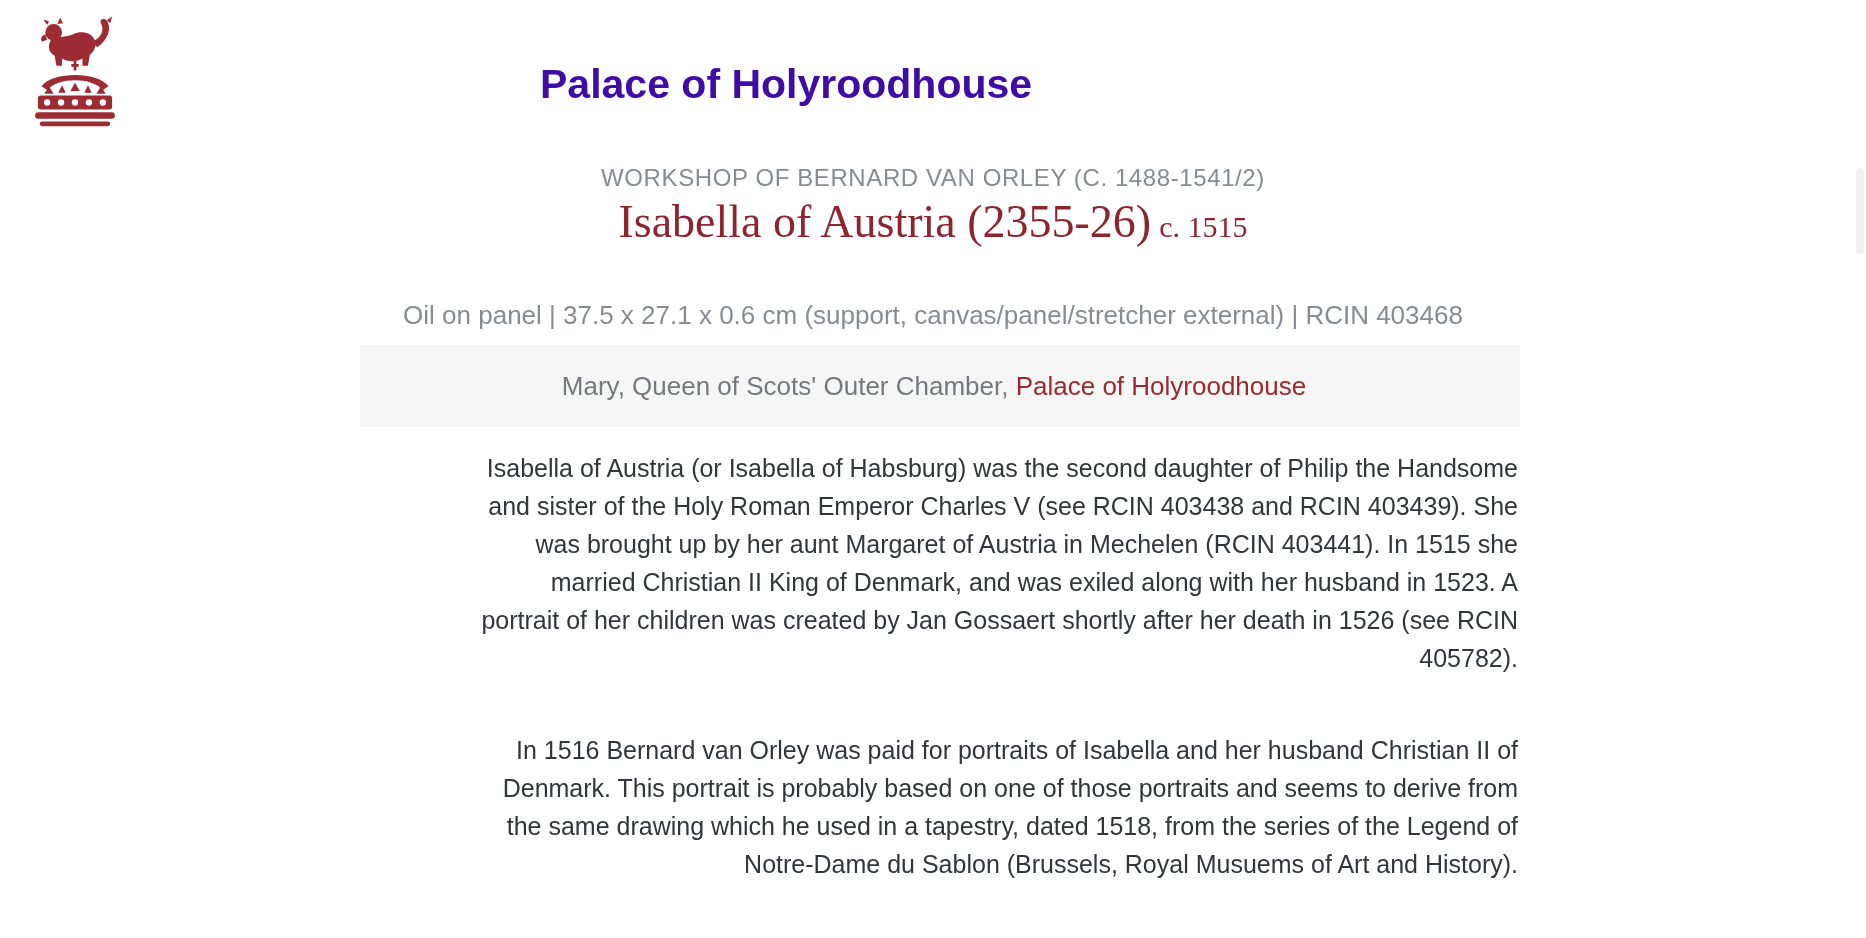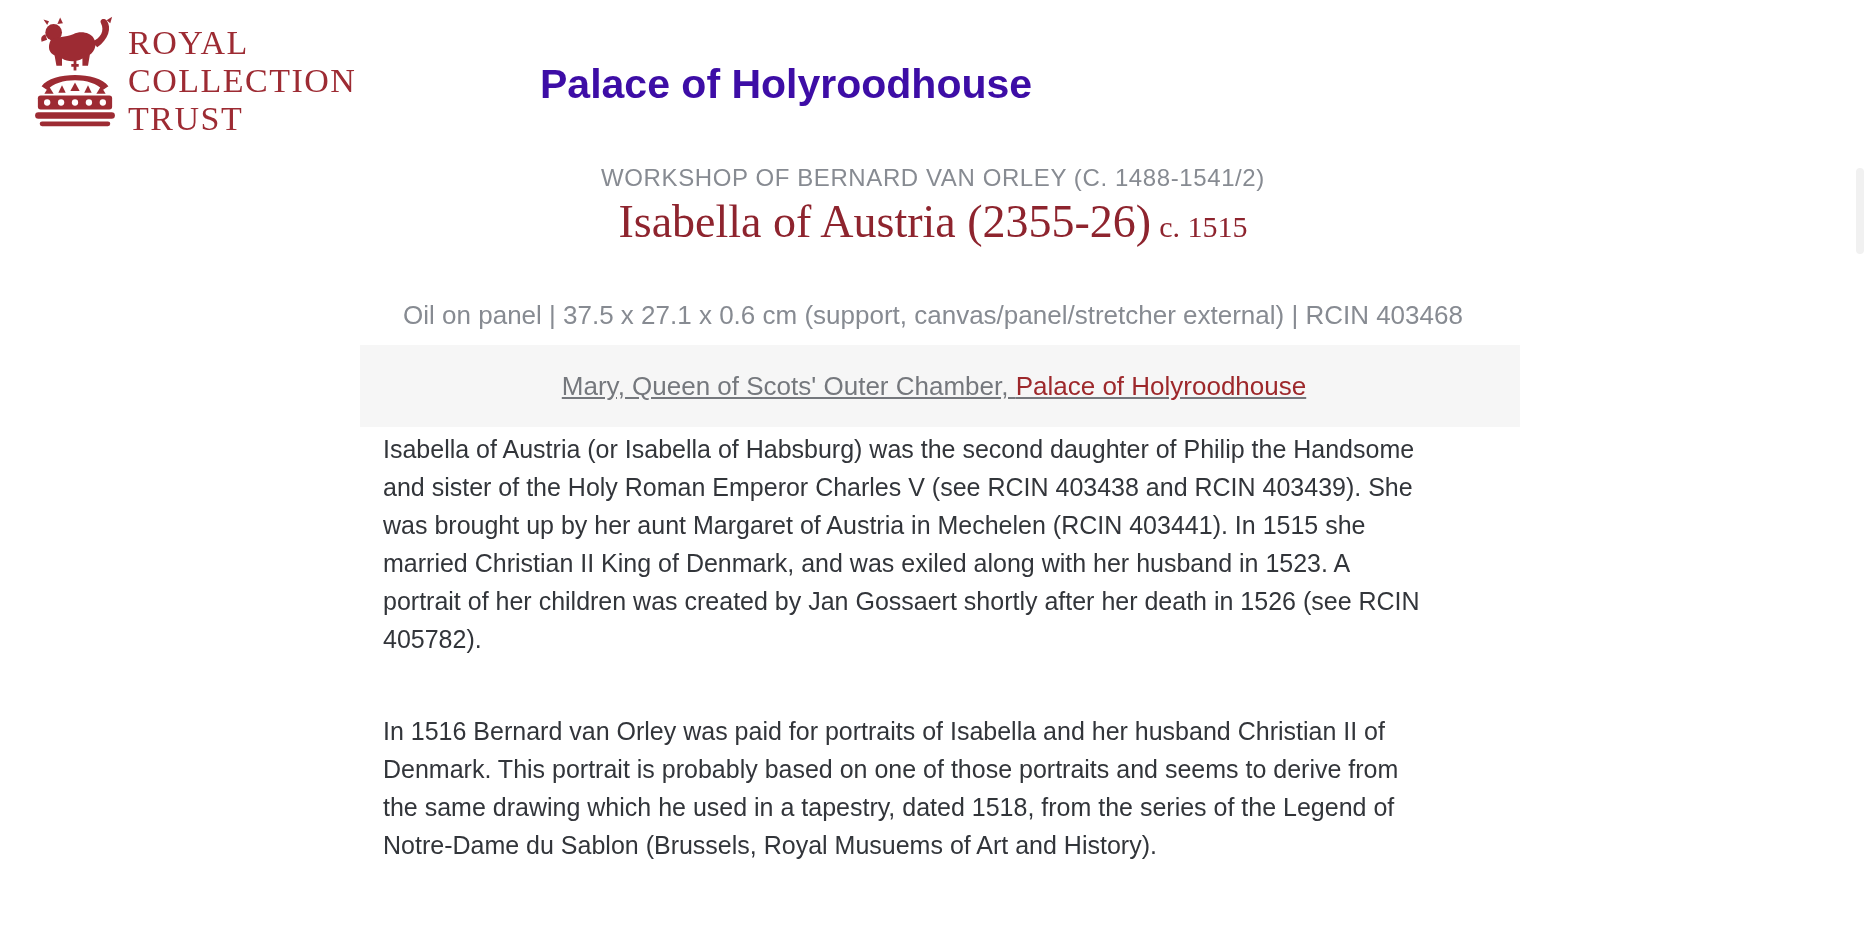--- a/index.html
+++ b/index.html
@@ -64,30 +64,30 @@
   }
   .band{
     position:absolute; left:360px; top:345px;
     width:1160px; height:82px;
     background:var(--band-bg);
     display:flex; align-items:center; justify-content:center;
   }
   .band-inner{
     font-size:26px; color:var(--band-gray);
     transform:translateX(-6px);
-    text-decoration:underline;
   }
   .band-inner .loc-link{
     color:var(--link-red);
     cursor:pointer;
   }
   .body-copy{
-    position:absolute; left:383px; top:430px; width:1135px;
+    position:absolute; left:383px; top:449px; width:1135px;
     font-size:25px; line-height:38px;
     color:var(--body-ink);
+    text-align:right;
   }
   .body-copy p{ white-space:pre-line; }
   .body-copy p + p{ margin-top:54px; }
   .scroll-thumb{
     position:absolute; right:2px; top:168px;
     width:8px; height:86px;
     background:#f1f1f1; border-radius:4px;
   }
 </style>
 </head>
@@ -120,25 +120,20 @@
       <circle cx="20" cy="97.5" r="3.4" fill="#ffffff"></circle>
       <circle cx="35" cy="97.5" r="3.4" fill="#ffffff"></circle>
       <circle cx="50" cy="97.5" r="3.4" fill="#ffffff"></circle>
       <circle cx="65" cy="97.5" r="3.4" fill="#ffffff"></circle>
       <circle cx="80" cy="97.5" r="3.4" fill="#ffffff"></circle>
 
       <rect x="7" y="108" width="86" height="7" rx="3.5"></rect>
       <rect x="12" y="118" width="76" height="5" rx="2.5"></rect>
     </svg>
   </span>
-  <div class="logo-text">
-    <div>ROYAL</div>
-    <div>COLLECTION</div>
-    <div>TRUST</div>
-  </div>
 </div>
 
 <div class="site-title">Palace of Holyroodhouse</div>
 
 <div class="centered-col artist">WORKSHOP OF BERNARD VAN ORLEY (C. 1488-1541/2)</div>
 
 <div class="centered-col art-title">
   <span>Isabella of Austria (2355-26)</span><span class="date">c. 1515</span>
 </div>
 

